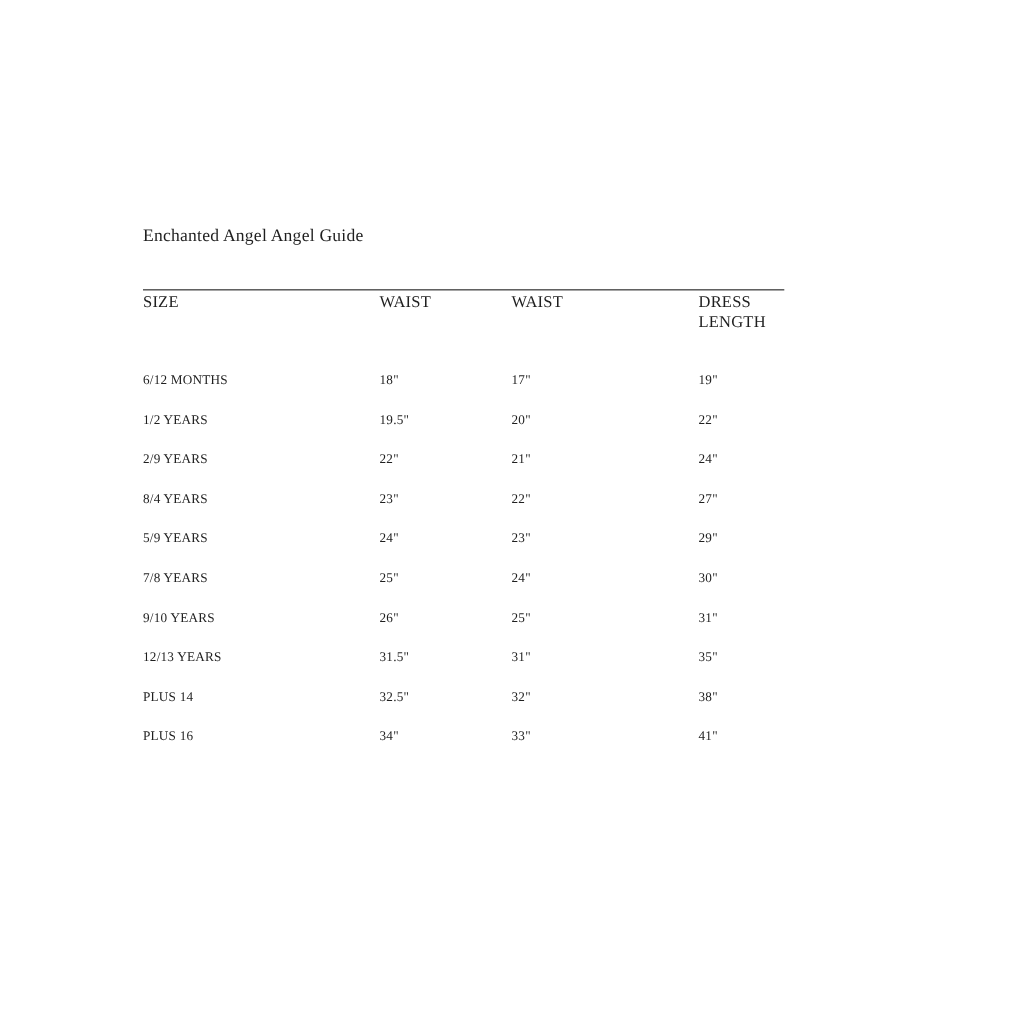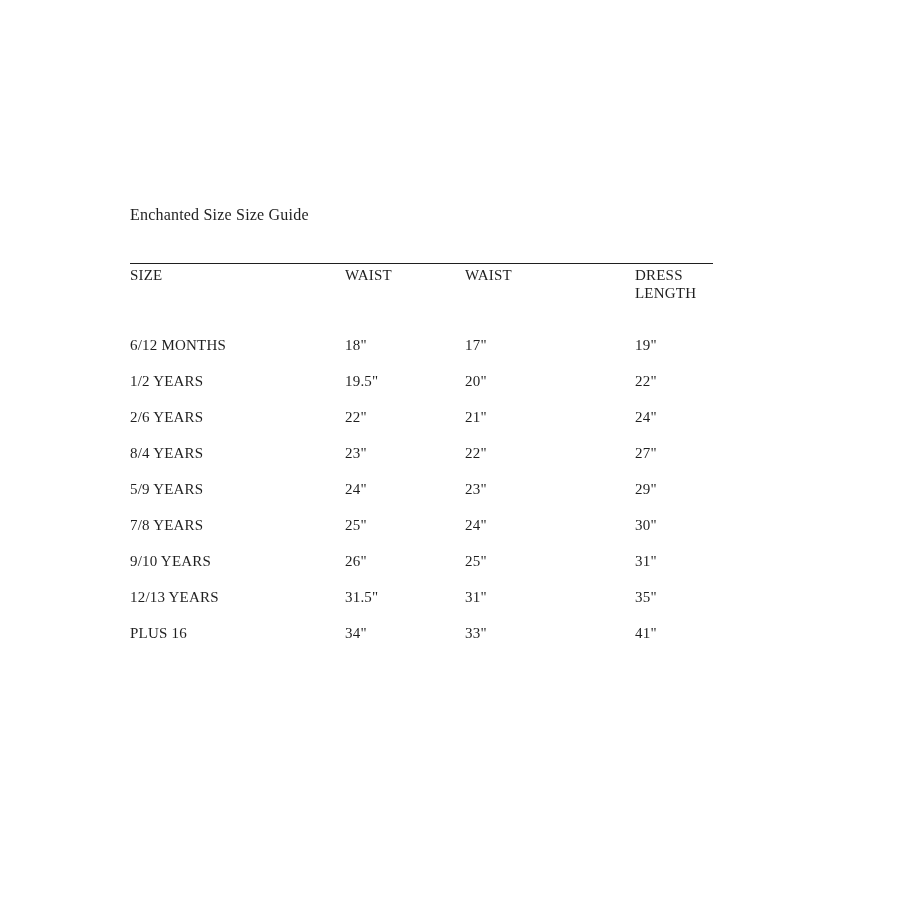--- a/index.html
+++ b/index.html
@@ -48,31 +48,31 @@
     line-height: 18px;
     letter-spacing: 0.2px;
   }
   .rows {
     margin-top: 34px;
   }
   .rows .row {
     height: 36px;
   }
   .rows .cell {
-    font-size: 15px;
+    font-size: 12px;
     line-height: 18px;
     letter-spacing: 0.2px;
     white-space: nowrap;
   }
 </style>
 </head>
 <body>
 
 <div class="page">
-  <h1 class="title">Enchanted Size Size Guide</h1>
+  <h1 class="title">Enchanted Angel Angel Guide</h1>
   <div class="rule"></div>
   <div class="table">
     <div class="row header">
       <span class="cell">SIZE</span>
       <span class="cell">WAIST</span>
       <span class="cell">WAIST</span>
       <span class="cell">DRESS LENGTH</span>
     </div>
     <div class="rows" id="rows">
         <div class="row">
@@ -81,21 +81,21 @@
           <span class="cell">17"</span>
           <span class="cell">19"</span>
         </div>
         <div class="row">
           <span class="cell">1/2 YEARS</span>
           <span class="cell">19.5"</span>
           <span class="cell">20"</span>
           <span class="cell">22"</span>
         </div>
         <div class="row">
-          <span class="cell">2/6 YEARS</span>
+          <span class="cell">2/9 YEARS</span>
           <span class="cell">22"</span>
           <span class="cell">21"</span>
           <span class="cell">24"</span>
         </div>
         <div class="row">
           <span class="cell">8/4 YEARS</span>
           <span class="cell">23"</span>
           <span class="cell">22"</span>
           <span class="cell">27"</span>
         </div>
@@ -117,20 +117,26 @@
           <span class="cell">25"</span>
           <span class="cell">31"</span>
         </div>
         <div class="row">
           <span class="cell">12/13 YEARS</span>
           <span class="cell">31.5"</span>
           <span class="cell">31"</span>
           <span class="cell">35"</span>
         </div>
         <div class="row">
+          <span class="cell">PLUS 14</span>
+          <span class="cell">32.5"</span>
+          <span class="cell">32"</span>
+          <span class="cell">38"</span>
+        </div>
+        <div class="row">
           <span class="cell">PLUS 16</span>
           <span class="cell">34"</span>
           <span class="cell">33"</span>
           <span class="cell">41"</span>
         </div>
       </div>
   </div>
 </div>
 
 </body></html>

